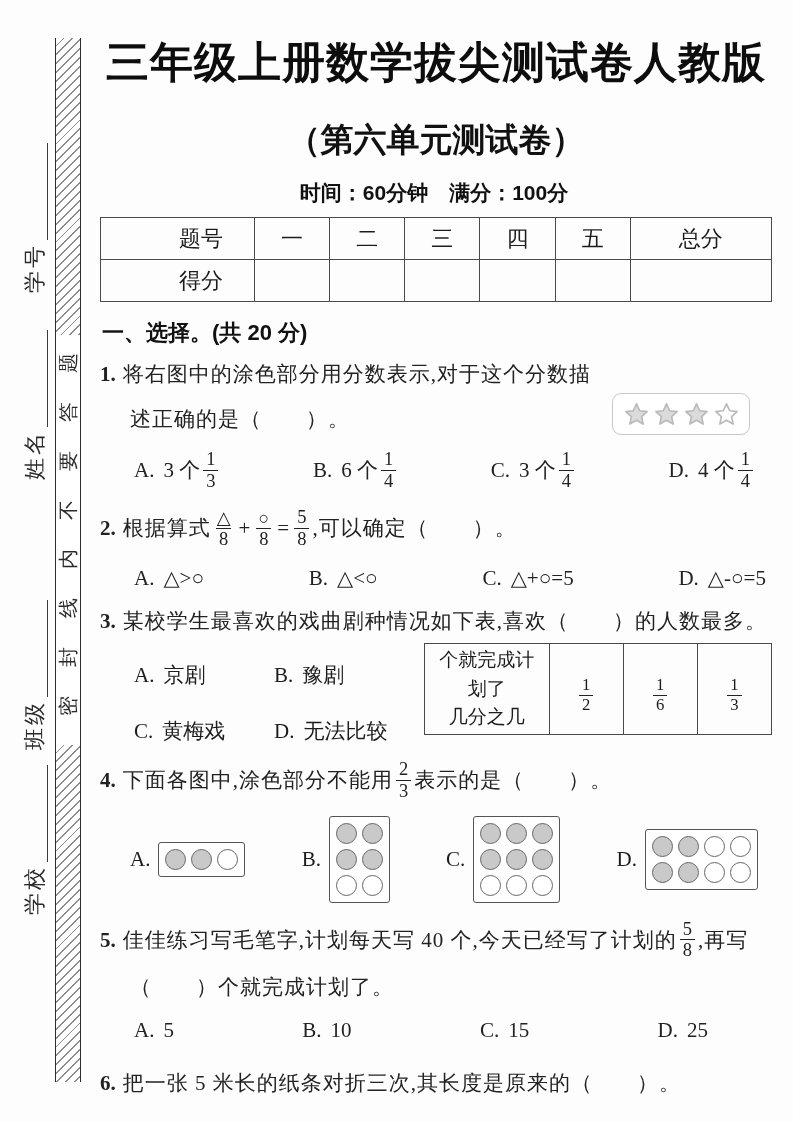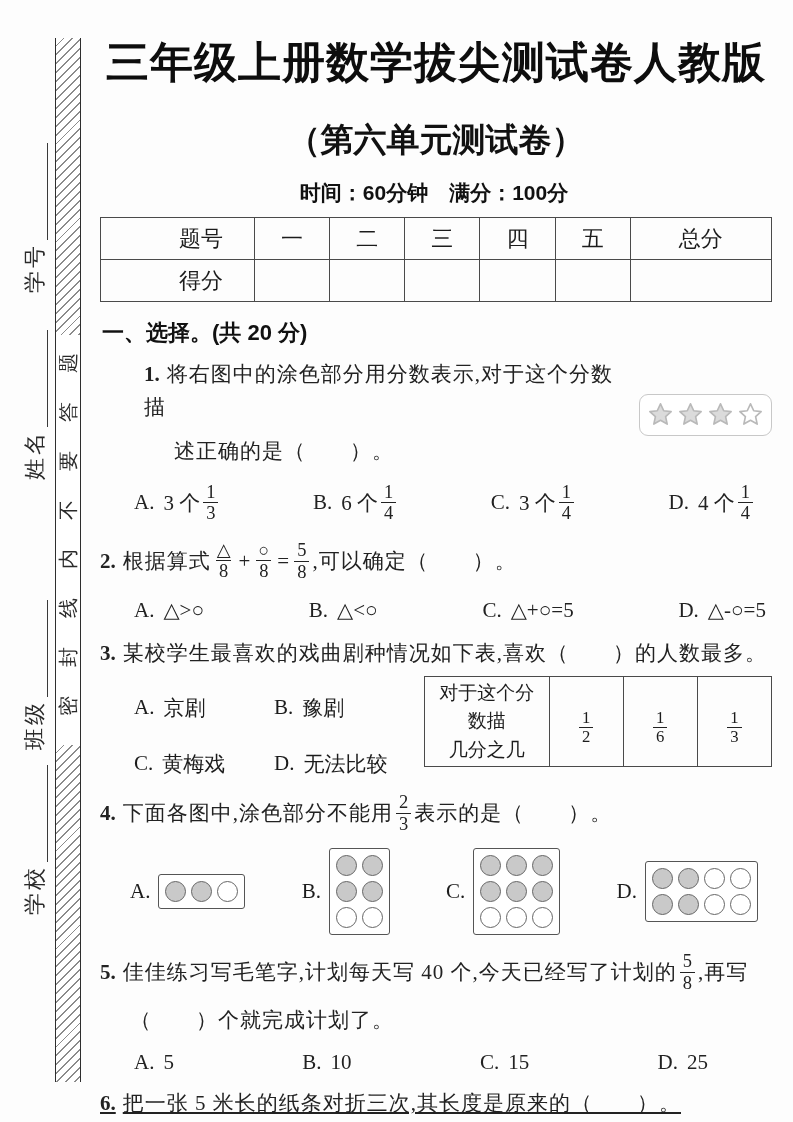--- a/index.html
+++ b/index.html
@@ -63,21 +63,21 @@
   .qno{font-weight:700;margin-right:7px;}
   .qtext{letter-spacing:1px;}
   
   .frac{
     display:inline-flex;flex-direction:column;align-items:center;
     vertical-align:-0.55em;font-size:0.88em;line-height:1.12;margin:0 3px;
   }
   .frac .fn{padding:0 3px;}
   .frac .fd{border-top:1.5px solid #222;padding:0 3px;}
   
-  .q1-wrap{display:flex;margin-top:10px;align-items:center;margin-left:44px;}
+  .q1-wrap{display:flex;margin-top:10px;align-items:flex-end;}
   .q1-left{width:500px;}
   .q1-line2{margin-top:12px;padding-left:30px;}
   .star-box{
     margin-left:12px;margin-top:4px;width:136px;height:40px;
     border:1.6px solid #c8c8c8;border-radius:9px;
     display:flex;align-items:center;justify-content:center;gap:5px;background:#fff;
   }
   .star{width:25px;height:25px;display:block;}
   .star path{fill:#ffffff;stroke:#b9b9b9;stroke-width:1.6;stroke-linejoin:round;}
   .star.filled path{fill:#dbdbdb;}
@@ -116,21 +116,21 @@
   .diag .dl{font-size:21px;margin-right:8px;}
   .cgrid{
     display:grid;gap:5px;padding:6px;border:1.6px solid #555;border-radius:3px;background:#fff;
   }
   .circ{
     width:21px;height:21px;border-radius:50%;
     border:1.5px solid #666;background:#fff;box-sizing:border-box;
   }
   .circ.shaded{background:#c9c9c9;}
   .mt14{margin-top:14px;}
-  .mt12{margin-top:12px;text-decoration:underline;}
+  .mt12{margin-top:24px;}
   .q5-line1{display:flex;align-items:center;margin-top:16px;}
   .q5-line2{padding-left:30px;margin-top:10px;}
   .inline-flex{display:inline-flex;align-items:center;}
 </style>
 </head>
 <body>
 
 <div class="mfield" style="top:203px;">
   <span class="lbl">学号</span>
   <span class="line"></span>
@@ -299,21 +299,21 @@
         </span>
       <span class="opt">
           <span class="ol">D.</span>
           <span>无法比较</span>
         </span>
     </div>
     <table class="opera">
       <tbody>
       <tr class="drow">
         <td class="rl">
-          <div>对于这个分数描</div>
+          <div>个就完成计划了</div>
           <div>几分之几</div>
         </td>
         <td class="c"><span class="frac">
                 <span class="fn">1</span>
                 <span class="fd">2</span>
               </span></td>
         <td class="c"><span class="frac">
                 <span class="fn">1</span>
                 <span class="fd">6</span>
               </span></td>

